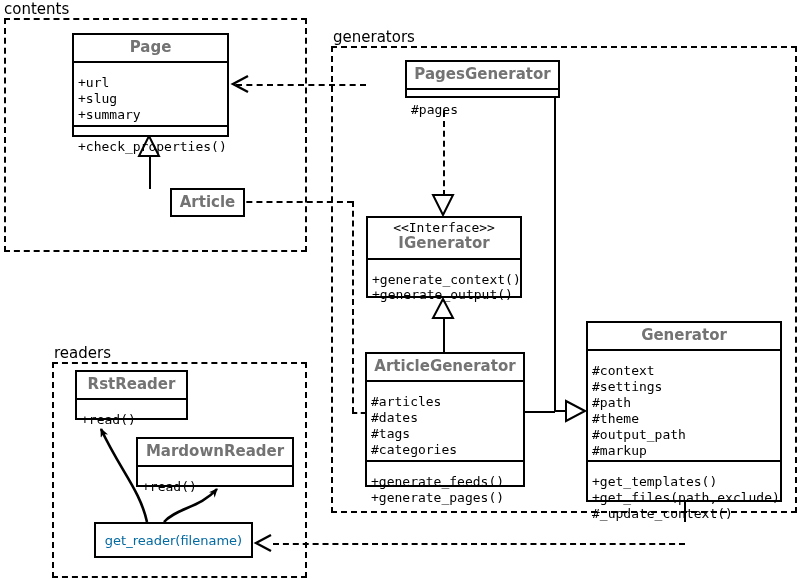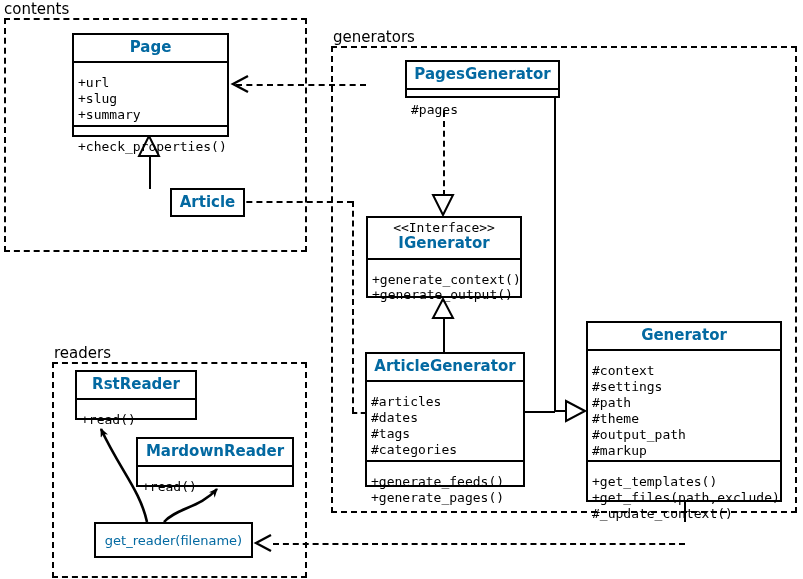--- a/index.html
+++ b/index.html
@@ -42,21 +42,21 @@
     border: 2px solid #000;
     background: #ffffff;
     box-sizing: border-box;
     z-index: 5;
   }
   .cls-name {
     font-weight: bold;
     font-size: 15px;
     text-align: center;
     padding: 4px 6px 5px 6px;
-    color: #0369a1;
+    color: #737373;
     line-height: 1.15;
     font-family: "DejaVu Sans", sans-serif;
   }
   .cls-stereo {
     font-weight: normal;
     font-size: 13px;
     text-align: center;
     padding: 3px 6px 0 6px;
     color: #000;
     line-height: 1.1;
@@ -193,21 +193,21 @@
     </div>
     <div class="cls-sep cls-section">
       <div class="cls-item">+generate_feeds()</div>
       <div class="cls-item">+generate_pages()</div>
     </div>
   </div>
 
   <div class="pkg-label" style="left:54px; top:346px;">readers</div>
   <div class="pkg" style="left:52px; top:362px; width:255px; height:216px;"></div>
 
-  <div class="cls" style="left:75px; top:370px; width:122px; height:50px;">
+  <div class="cls" style="left:75px; top:370px; width:113px; height:50px;">
     <div class="cls-name">RstReader</div>
     <div class="cls-sep cls-section">
       <div class="cls-item">+read()</div>
     </div>
   </div>
 
   <div class="cls" style="left:136px; top:437px; width:158px; height:50px;">
     <div class="cls-name">MardownReader</div>
     <div class="cls-sep cls-section">
       <div class="cls-item">+read()</div>

